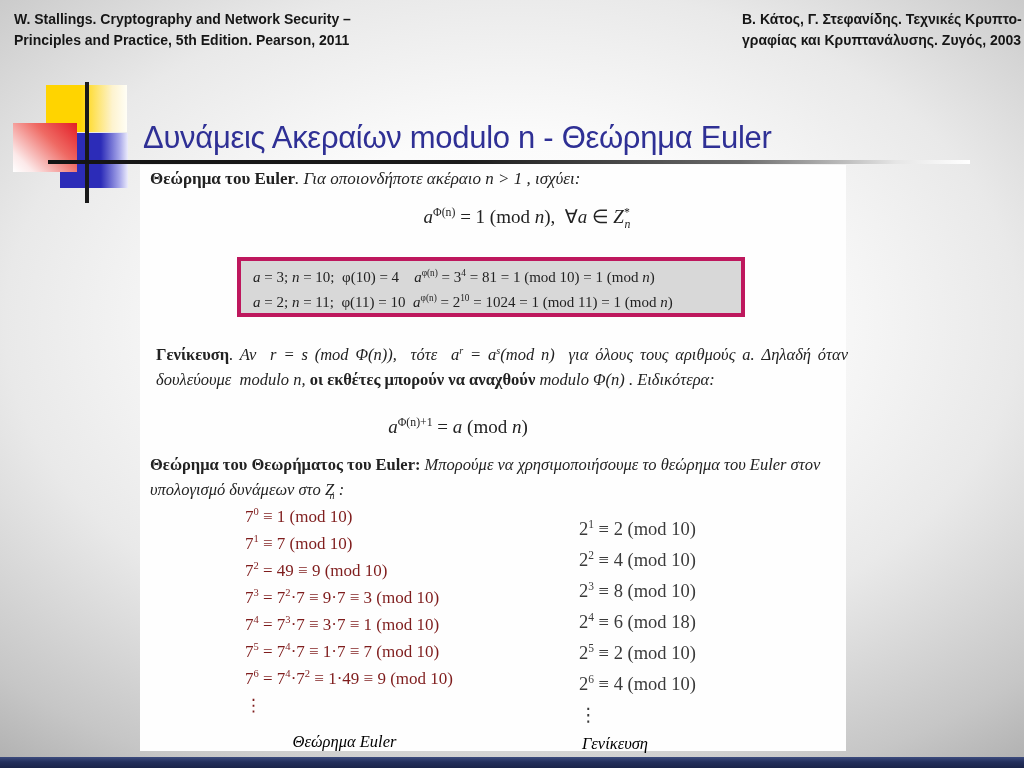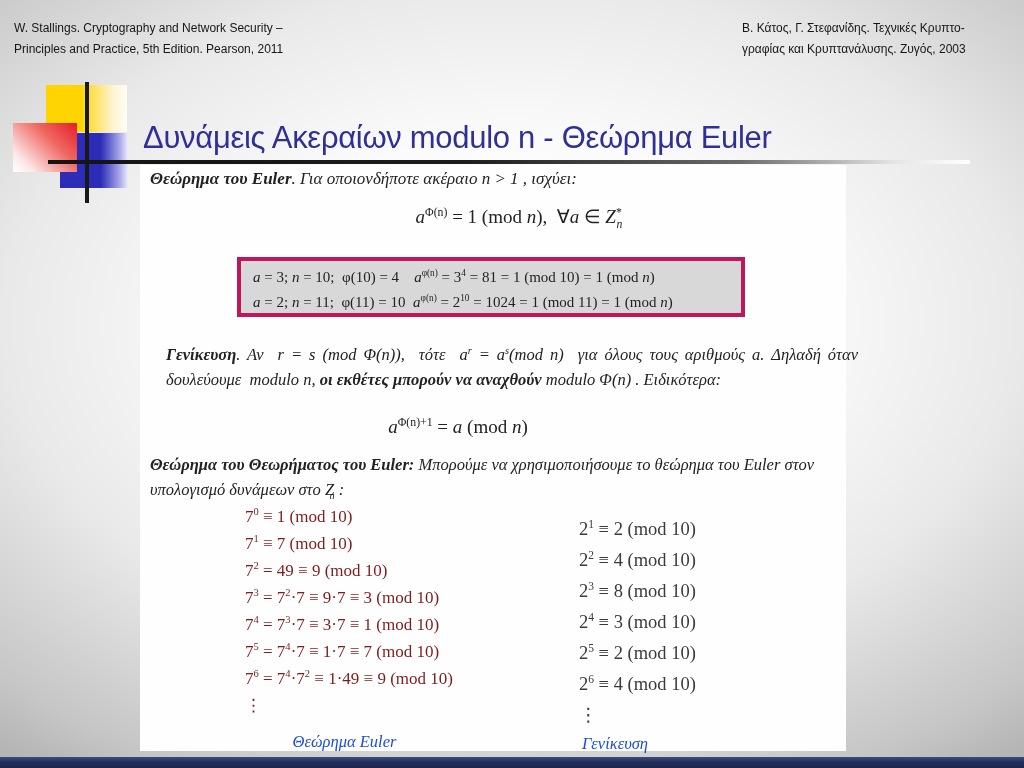--- a/index.html
+++ b/index.html
@@ -3,21 +3,21 @@
 <meta charset="utf-8">
 <style>
   html,body{margin:0;padding:0;}
   body{width:1024px;height:768px;overflow:hidden;position:relative;
        font-family:"Liberation Sans",sans-serif;}
   .slide{position:absolute;inset:0;
     background:radial-gradient(ellipse 90% 80% at 50% 42%,
       #ffffff 0%, #fbfbfb 30%, #e9e9e9 55%, #c6c6c6 80%, #9e9e9e 100%);}
 
   
-  .cite{position:absolute;top:18px;font-size:12px;line-height:21px;color:#161616;font-weight:400;}
+  .cite{position:absolute;top:9px;font-size:14px;line-height:21px;color:#161616;font-weight:700;}
   .c1{left:14px}.c2{left:388px}.c3{left:742px}
 
   
   .sq-yellow{position:absolute;left:46px;top:85px;width:81px;height:47px;
     background:linear-gradient(90deg,#ffd400 0%,#ffd400 42%,#fdf3cf 82%,#fffef6 100%);}
   .sq-blue{position:absolute;left:60px;top:133px;width:68px;height:55px;
     background:linear-gradient(90deg,#2c2cb8 0%,#2c2cb8 60%,#a9a9ea 88%,#ececfb 100%);}
   .sq-red{position:absolute;left:13px;top:123px;width:64px;height:49px;
     background:linear-gradient(225deg,#e31e26 0%,#ef6a64 38%,#fce9e9 82%,#ffffff 100%);}
   .line-v{position:absolute;left:85px;top:82px;width:4px;height:121px;background:#191919;}
@@ -25,39 +25,39 @@
     background:linear-gradient(90deg,#141414 0%,#1c1c1c 45%,#6a6a6a 75%,#e6e6e6 92%,#ffffff 100%);}
 
   .title{position:absolute;left:143px;top:120px;margin:0;font-size:31px;font-weight:500;
     color:#2f3095;letter-spacing:-0.3px;white-space:nowrap;}
 
   
   .content{position:absolute;left:140px;top:165px;width:706px;height:586px;background:#fefefe;
     font-family:"Liberation Serif",serif;color:#222;}
   .rich,.mrow{white-space:pre-wrap;}
   .theorem{position:absolute;left:10px;top:4px;width:692px;margin:0;font-size:17px;}
-  .formula1{position:absolute;left:4px;top:40px;width:100%;text-align:center;font-size:19px;
+  .formula1{position:absolute;left:12px;top:40px;width:100%;text-align:center;font-size:19px;
     padding-left:44px;box-sizing:border-box;}
   .exbox{position:absolute;left:97px;top:92px;width:508px;height:60px;background:#d8d8d8;
     border:4px solid #be185d;box-sizing:border-box;padding:4px 0 0 12px;font-size:15px;line-height:25px;}
-  .general{position:absolute;left:26px;top:177px;width:692px;margin:0;font-size:16.5px;
+  .general{position:absolute;left:16px;top:177px;width:692px;margin:0;font-size:16.5px;
     line-height:25px;text-align:justify;}
   .formula2{position:absolute;left:0;top:251px;width:100%;text-align:center;font-size:19px;
     padding-right:70px;box-sizing:border-box;}
   .applic{position:absolute;left:10px;top:287px;width:692px;margin:0;font-size:16.5px;line-height:25px;}
   .colL{position:absolute;left:105px;top:338px;font-size:17px;line-height:27px;color:#7f1d1d;}
   .colR{position:absolute;left:439px;top:349px;font-size:18.5px;line-height:31px;color:#3a3a3a;}
-  .lbl{position:absolute;font-size:16.5px;font-style:italic;color:#1d4ed8;}
+  .lbl{position:absolute;font-size:16.5px;font-style:italic;color:#000000;}
   .lblL{left:142px;top:567px;width:125px;text-align:center;}
   .lblR{left:425px;top:569px;width:100px;text-align:center;}
 
   
   .sg-n{}
   .sg-i{font-style:italic;}
-  .sg-bi{font-weight:bold;font-style:italic;}
+  .sg-bi{font-weight:bold;}
   .sg-sup{vertical-align:super;font-size:0.62em;line-height:0;}
   .sg-supi{vertical-align:super;font-size:0.62em;font-style:italic;line-height:0;}
   .sg-subt{vertical-align:sub;font-size:0.62em;font-style:italic;line-height:0;margin-left:-0.45em;}
 
   .bottombar{position:absolute;left:0;bottom:0;width:1024px;height:11px;
     background:linear-gradient(180deg,#3d4c7e 0%,#232f5c 45%,#1a2449 100%);}
 </style>
 </head>
 <body>
 
@@ -99,21 +99,21 @@
         <div class="mrow"><span class="sg-n">7</span><span class="sg-sup">3</span><span class="sg-n"> = 7</span><span class="sg-sup">2</span><span class="sg-n">·7 ≡ 9·7 ≡ 3 (mod 10)</span></div>
         <div class="mrow"><span class="sg-n">7</span><span class="sg-sup">4</span><span class="sg-n"> = 7</span><span class="sg-sup">3</span><span class="sg-n">·7 ≡ 3·7 ≡ 1 (mod 10)</span></div>
         <div class="mrow"><span class="sg-n">7</span><span class="sg-sup">5</span><span class="sg-n"> = 7</span><span class="sg-sup">4</span><span class="sg-n">·7 ≡ 1·7 ≡ 7 (mod 10)</span></div>
         <div class="mrow"><span class="sg-n">7</span><span class="sg-sup">6</span><span class="sg-n"> = 7</span><span class="sg-sup">4</span><span class="sg-n">·7</span><span class="sg-sup">2</span><span class="sg-n"> ≡ 1·49 ≡ 9 (mod 10)</span></div>
         <div class="mrow"><span class="sg-n">⋮</span></div>
       </div>
     <div class="col colR">
         <div class="mrow"><span class="sg-n">2</span><span class="sg-sup">1</span><span class="sg-n"> ≡ 2 (mod 10)</span></div>
         <div class="mrow"><span class="sg-n">2</span><span class="sg-sup">2</span><span class="sg-n"> ≡ 4 (mod 10)</span></div>
         <div class="mrow"><span class="sg-n">2</span><span class="sg-sup">3</span><span class="sg-n"> ≡ 8 (mod 10)</span></div>
-        <div class="mrow"><span class="sg-n">2</span><span class="sg-sup">4</span><span class="sg-n"> ≡ 3 (mod 10)</span></div>
+        <div class="mrow"><span class="sg-n">2</span><span class="sg-sup">4</span><span class="sg-n"> ≡ 6 (mod 18)</span></div>
         <div class="mrow"><span class="sg-n">2</span><span class="sg-sup">5</span><span class="sg-n"> ≡ 2 (mod 10)</span></div>
         <div class="mrow"><span class="sg-n">2</span><span class="sg-sup">6</span><span class="sg-n"> ≡ 4 (mod 10)</span></div>
         <div class="mrow"><span class="sg-n">⋮</span></div>
       </div>
     <div class="lbl lblL">Θεώρημα Euler</div>
     <div class="lbl lblR">Γενίκευση</div>
   </div>
 
   <div class="bottombar"></div>
 </div>

